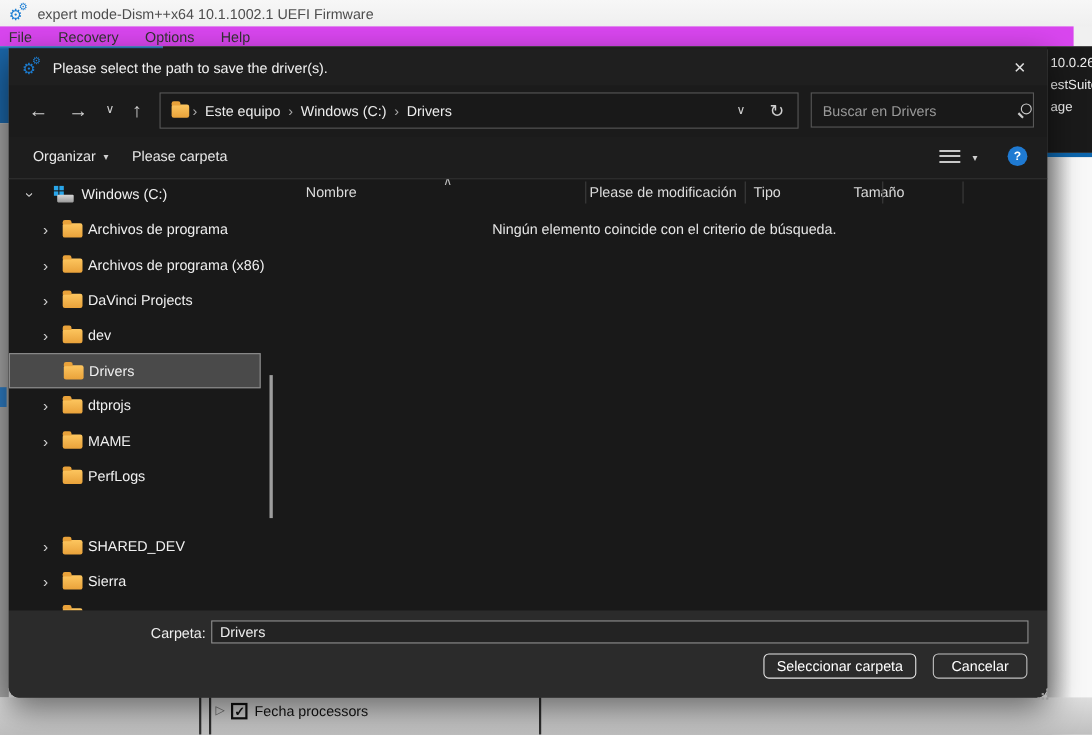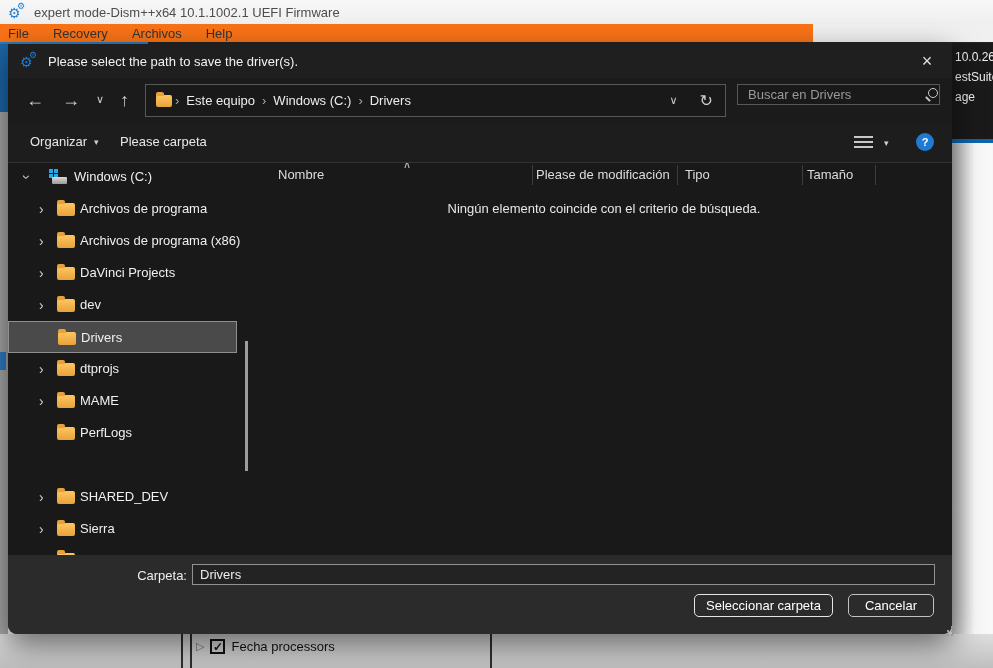--- a/index.html
+++ b/index.html
@@ -6,22 +6,22 @@
   body { font-family:"Liberation Sans", sans-serif; background:#888; }
   .screen { position:relative; width:993px; height:668px; overflow:hidden; background:#f0f0f0; }
 
   
   .bg-titlebar { position:absolute; left:0; top:0; width:993px; height:24px;
     background:linear-gradient(#f7f7f7,#efefef); display:flex; align-items:center; padding-left:8px; }
   .gear-logo { position:relative; width:20px; height:18px; flex:0 0 auto; }
   .gear-logo .g1 { position:absolute; left:0; top:3px; font-size:14px; color:var(--accent-blue,#1d7ed3); line-height:1; }
   .gear-logo .g2 { position:absolute; left:9px; top:-1px; font-size:9px; color:var(--accent-blue,#1d7ed3); line-height:1; }
   .bg-title { margin-left:6px; font-size:13px; color:#4d4d4d; }
-  .bg-menubar { position:absolute; left:0; top:24px; width:813px; height:18px;
-    background:#f97316; display:flex; align-items:center; font-size:13px; color:#333; }
+  .bg-menubar { position:absolute; left:0; top:24px; width:976px; height:18px;
+    background:#d946ef; display:flex; align-items:center; font-size:13px; color:#333; }
   .bg-menu-item { padding:0 12px; height:18px; display:flex; align-items:center; }
   .bg-menu-item:first-child { padding-left:8px; }
   .menu-underline-blue { position:absolute; left:0; top:42px; width:148px; height:3px; background:#2b7bbf; }
   .menu-underline-dark { position:absolute; left:148px; top:42px; width:845px; height:3px; background:#242424; }
 
   .left-blue   { position:absolute; left:0; top:44px; width:8px; height:68px; background:#1b66a8; }
   .left-gray   { position:absolute; left:0; top:112px; width:8px; height:522px; background:#a6a6a6; }
   .left-blue-tab { position:absolute; left:0; top:352px; width:6px; height:18px; background:#2e7cc3; }
 
   .right-dark  { position:absolute; left:952px; top:43px; width:41px; height:96px; background:#1a1a1a; overflow:hidden; }
@@ -51,21 +51,21 @@
 
   .dlg-nav { position:absolute; left:0; top:34px; width:100%; height:46px; background:#1b1b1b; }
   .nav-btn { position:absolute; top:10px; font-size:18px; color:#cfcfcf; line-height:24px; }
   .nav-caret { position:absolute; top:15px; font-size:11px; color:#cfcfcf; }
   .addr-box { position:absolute; left:137px; top:6px; width:581px; height:33px;
     border:1px solid #585858; background:#191919; display:flex; align-items:center; padding:0 10px; }
   .crumb { font-size:13px; color:#ececec; margin:1px 4px; white-space:nowrap; }
   .crumb-sep { font-size:13px; color:#a8a8a8; margin:0 3px; }
   .addr-caret { margin-left:auto; font-size:11px; color:#cfcfcf; }
   .addr-refresh { margin-left:22px; margin-right:2px; font-size:16px; color:#cfcfcf; }
-  .search-box { position:absolute; left:729px; top:6px; width:203px; height:21px;
+  .search-box { position:absolute; left:729px; top:6px; width:203px; height:32px;
     border:1px solid #585858; background:#191919; display:flex; align-items:center; padding:0 10px; }
   .search-box input { flex:1; background:transparent; border:none; outline:none;
     color:#ddd; font-size:13px; font-family:"Liberation Sans",sans-serif; }
   .search-box input::placeholder { color:#9a9a9a; }
   .mag { position:relative; width:15px; height:15px; flex:0 0 auto; }
   .mag::before { content:""; position:absolute; top:1px; right:1px; width:8px; height:8px;
     border:1.6px solid #c9c9c9; border-radius:50%; }
   .mag::after { content:""; position:absolute; left:1px; bottom:2px; width:6px; height:1.8px;
     background:#c9c9c9; transform:rotate(45deg); }
 
@@ -135,21 +135,21 @@
   <div class="bg-titlebar">
     <span class="gear-logo">
       <span class="g1">⚙</span>
       <span class="g2">⚙</span>
     </span>
     <span class="bg-title">expert mode-Dism++x64 10.1.1002.1 UEFI Firmware</span>
   </div>
   <div class="bg-menubar">
     <span class="bg-menu-item">File</span>
     <span class="bg-menu-item">Recovery</span>
-    <span class="bg-menu-item">Archivos</span>
+    <span class="bg-menu-item">Options</span>
     <span class="bg-menu-item">Help</span>
   </div>
   <div class="menu-underline-blue"></div>
   <div class="menu-underline-dark"></div>
 
   <div class="left-blue"></div>
   <div class="left-gray"></div>
   <div class="left-blue-tab"></div>
 
   <div class="right-dark">
@@ -283,21 +283,21 @@
           <span class="lbl"></span>
         </div>
         <div class="tree-scroll-thumb"></div>
       </div>
 
       <div class="list">
         <span class="sort-ind">∧</span>
         <span class="col-h" style="left:22px">Nombre</span>
         <span class="col-h" style="left:280px">Please de modificación</span>
         <span class="col-h" style="left:429px">Tipo</span>
-        <span class="col-h" style="left:551px">Tamaño</span>
+        <span class="col-h" style="left:520px">Tamaño</span>
         <span class="col-sep" style="left:276px"></span>
         <span class="col-sep" style="left:421px"></span>
         <span class="col-sep" style="left:546px"></span>
         <span class="col-sep" style="left:619px"></span>
         <div class="empty-msg">Ningún elemento coincide con el criterio de búsqueda.</div>
       </div>
     </div>
 
     <div class="dlg-footer">
       <span class="folder-lbl">Carpeta:</span>

